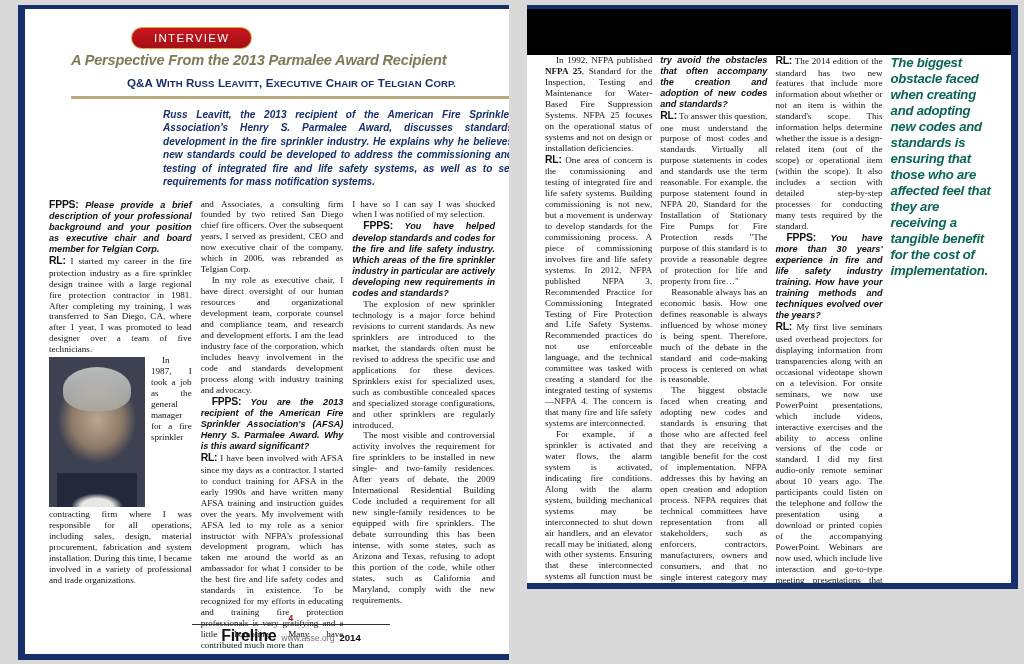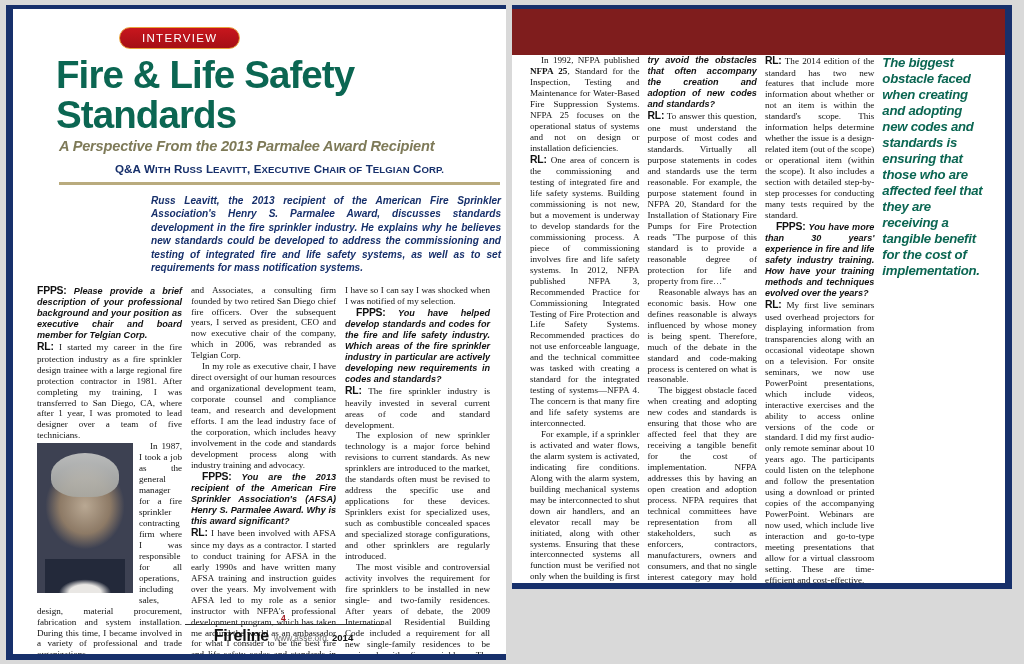--- a/index.html
+++ b/index.html
@@ -13,23 +13,24 @@
     position:relative;
     width:1024px;height:664px;
     background:#d9d9d9;
     display:flex;
     gap:6px;
     box-sizing:border-box;
     padding:5px 6px 4px 6px;
   }
   .page{
     position:relative;
-    background:#7f1d1d;
+    background:#000000;
     box-sizing:border-box;
     overflow:hidden;
+    margin-left:12px;
   }
   .page-left{width:500px;height:655px;}
   .page-right{width:500px;height:584px;}
 
   
   .page-left{border-left:7px solid #17306b;border-top:4px solid #17306b;border-bottom:6px solid #17306b;}
   .page-right{border-right:7px solid #17306b;border-top:4px solid #17306b;border-bottom:6px solid #17306b;}
 
   .inner{
     position:relative;
@@ -206,21 +207,20 @@
 
 <div class="spread">
 
   <div class="page page-left">
     <div class="inner">
 
       <div class="badge-wrap">
         <span class="badge">INTERVIEW</span>
       </div>
 
-      <div class="headline">Fire &amp; Life Safety Standards</div>
       <div class="subhead">A Perspective From the 2013 Parmalee Award Recipient</div>
 
       <div class="qanda"><span>Q&amp;A W</span><span class="sc">ITH</span><span> R</span><span class="sc">USS</span><span> L</span><span class="sc">EAVITT</span><span>, E</span><span class="sc">XECUTIVE</span><span> C</span><span class="sc">HAIR</span><span class="sc"> OF</span><span> T</span><span class="sc">ELGIAN</span><span> C</span><span class="sc">ORP.</span></div>
 
       <div class="rule"></div>
 
       <div class="deck">Russ Leavitt, the 2013 recipient of the American Fire Sprinkler Association's Henry S. Parmalee Award, discusses standards development in the fire sprinkler industry. He explains why he believes new standards could be developed to address the commissioning and testing of integrated fire and life safety systems, as well as to set requirements for mass notification systems.</div>
 
       <div class="cols">
 
@@ -235,21 +235,20 @@
         <div class="col">
           <p class="noind">and Associates, a consulting firm founded by two retired San Diego chief fire officers. Over the subsequent years, I served as president, CEO and now executive chair of the company, which in 2006, was rebranded as Telgian Corp.</p>
           <p>In my role as executive chair, I have direct oversight of our human resources and organizational development team, corporate counsel and compliance team, and research and development efforts. I am the lead industry face of the corporation, which includes heavy involvement in the code and standards development process along with industry training and advocacy.</p>
           <p class="q"><span class="lbl">FPPS:</span><span> You are the 2013 recipient of the American Fire Sprinkler Association's (AFSA) Henry S. Parmalee Award. Why is this award significant?</span></p>
           <p class="noind"><span class="a-lbl">RL:</span><span> I have been involved with AFSA since my days as a contractor. I started to conduct training for AFSA in the early 1990s and have written many AFSA training and instruction guides over the years. My involvement with AFSA led to my role as a senior instructor with NFPA's professional development program, which has taken me around the world as an ambassador for what I consider to be the best fire and life safety codes and standards in existence. To be recognized for my efforts in educating and training fire protection professionals is very gratifying and a little humbling. Many have contributed much more than</span></p>
         </div>
 
         <div class="col">
           <p class="noind">I have so I can say I was shocked when I was notified of my selection.</p>
           <p class="q"><span class="lbl">FPPS:</span><span> You have helped develop standards and codes for the fire and life safety industry. Which areas of the fire sprinkler industry in particular are actively developing new requirements in codes and standards?</span></p>
-          <p class="noind"><span class="a-lbl">RL:</span><span> The fire sprinkler industry is heavily invested in several current areas of code and standard development.</span></p>
           <p>The explosion of new sprinkler technology is a major force behind revisions to current standards. As new sprinklers are introduced to the market, the standards often must be revised to address the specific use and applications for these devices. Sprinklers exist for specialized uses, such as combustible concealed spaces and specialized storage configurations, and other sprinklers are regularly introduced.</p>
           <p>The most visible and controversial activity involves the requirement for fire sprinklers to be installed in new single- and two-family residences. After years of debate, the 2009 International Residential Building Code included a requirement for all new single-family residences to be equipped with fire sprinklers. The debate surrounding this has been intense, with some states, such as Arizona and Texas, refusing to adopt this portion of the code, while other states, such as California and Maryland, comply with the new requirements.</p>
         </div>
       </div>
 
       <div class="footer">
         <div class="folio">4</div>
         <div class="footline"></div>
         <div class="footrow"><span class="mag">Fireline</span><span class="sp"></span><span class="url">www.asse.org</span><span class="sp"></span><span class="yr">2014</span></div>
       </div>

